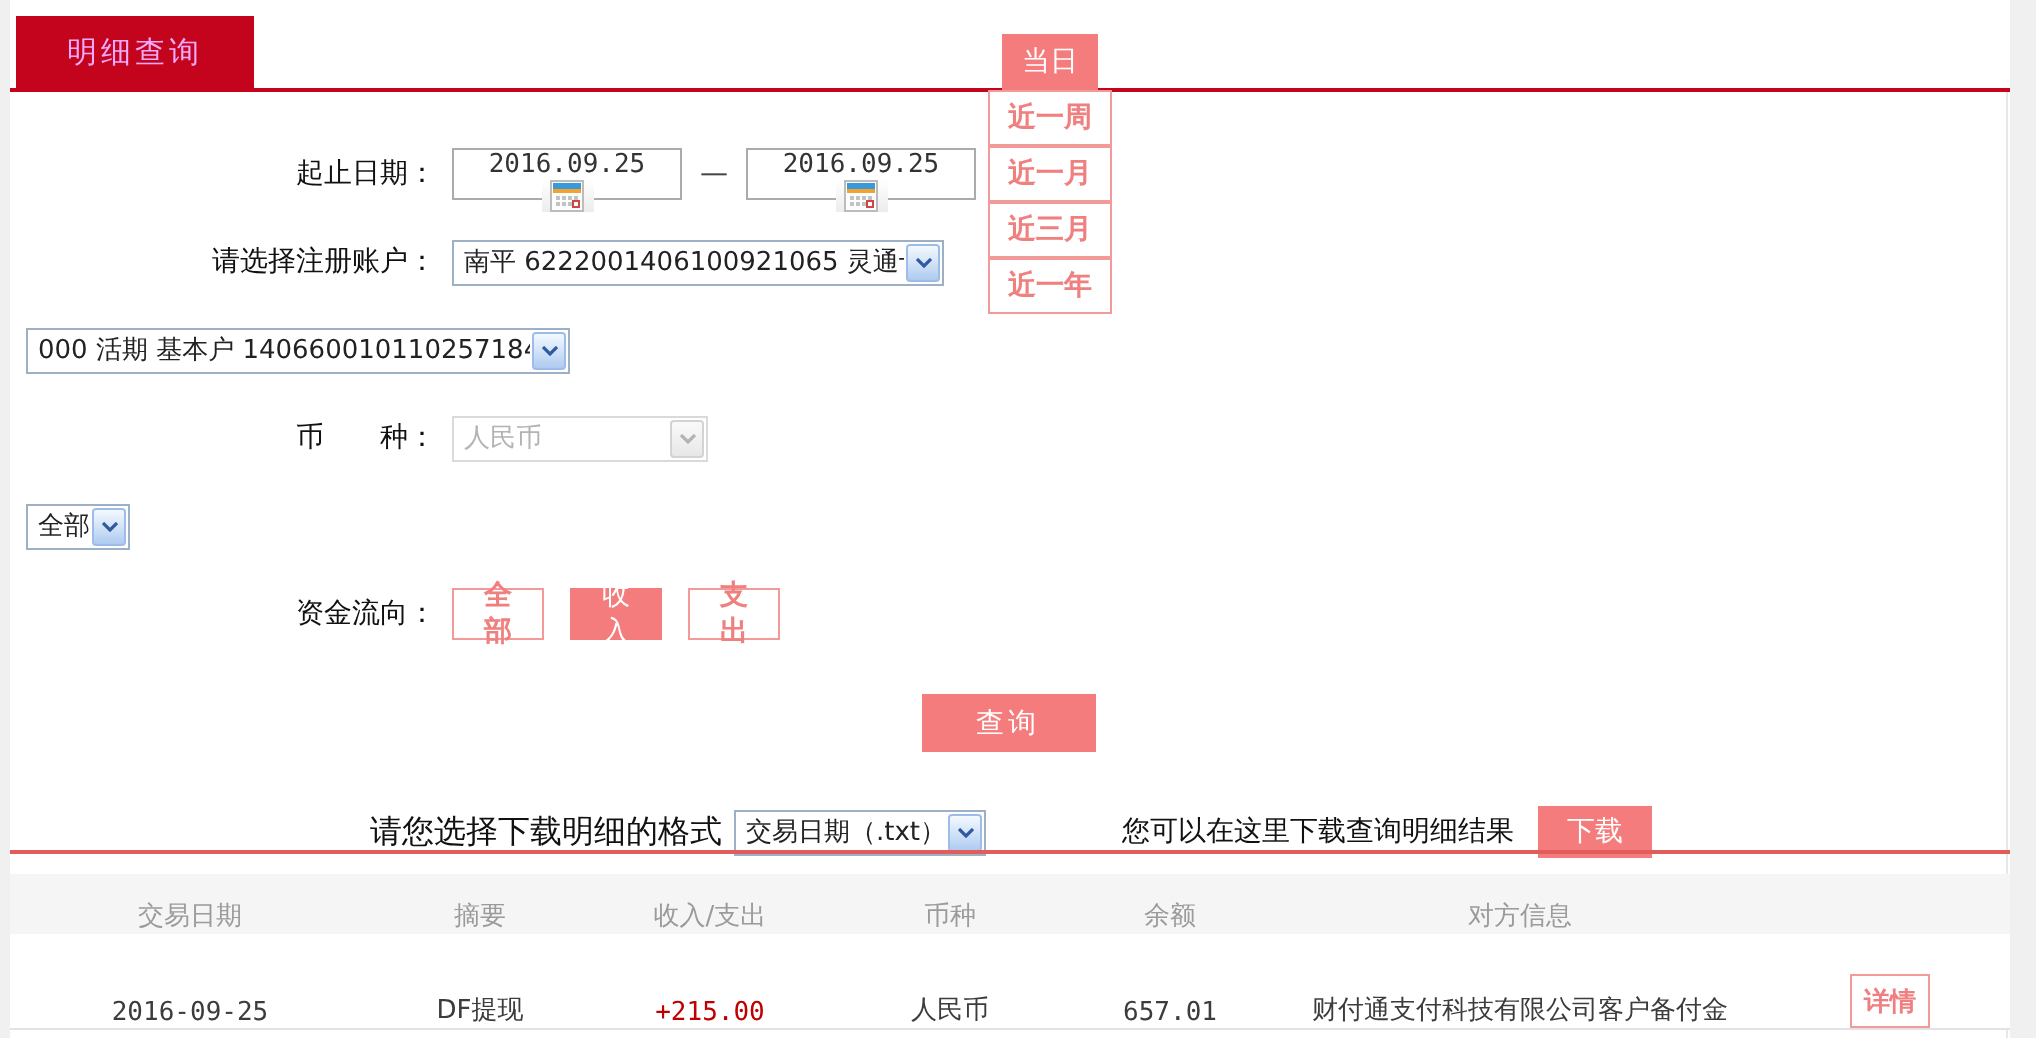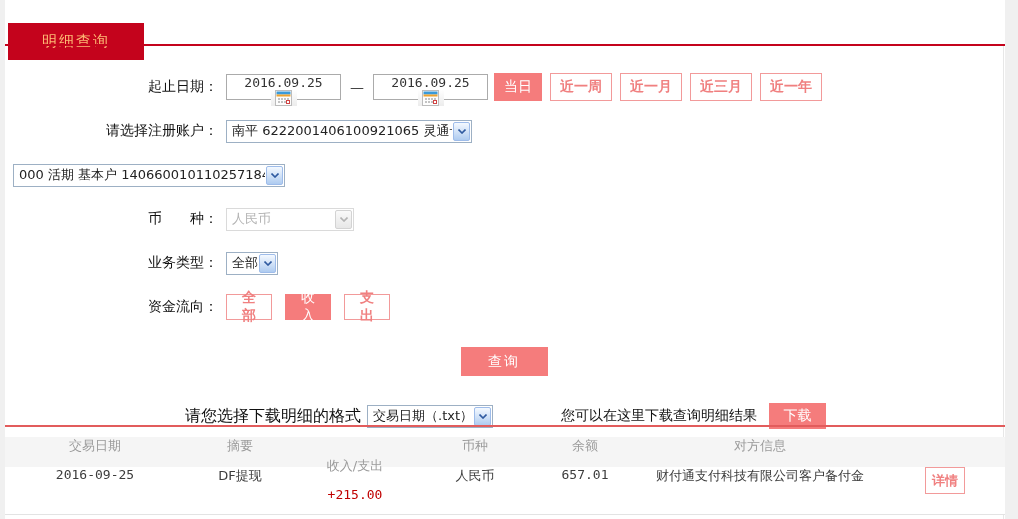--- a/index.html
+++ b/index.html
@@ -9,24 +9,24 @@
     font-family:"DejaVu Sans","Liberation Sans",sans-serif;
     font-size:14px; color:#222;
     overflow:hidden;
   }
   .panel {
     position:absolute; left:5px; top:0; width:1000px; height:519px;
     background:#fff;
   }
   
   .tab {
-    position:absolute; left:3px; top:8px; width:136px; height:37px;
-    background:var(--brand-red,#c4031c); color:#fdba74;
+    position:absolute; left:3px; top:8px; width:119px; height:37px;
+    background:var(--brand-red,#c4031c); color:#f0abfc;
     display:flex; align-items:center; justify-content:center;
-    font-size:15px; letter-spacing:2px; cursor:pointer;margin-top:15px;
+    font-size:15px; letter-spacing:2px; cursor:pointer;
   }
   .tab-underline {
     position:absolute; left:0; top:44px; width:1000px; height:2px;
     background:var(--brand-red,#c4031c);
   }
   
   .form-box {
     position:absolute; left:0; top:46px; width:999px; height:479px;
     border-right:1px solid #e7e7e7;
     padding-top:27px;
@@ -59,21 +59,21 @@
     display:inline-flex; align-items:center; justify-content:center;
     font-family:inherit;
   }
   .btn-outline {
     background:#fff; color:#f08080; border:1px solid #f29a9a;
     font-size:14px; height:28px; padding:0 9px; cursor:pointer;
     display:inline-flex; align-items:center; justify-content:center;
     font-family:inherit;
     font-weight:bold;
   }
-  .quick-group { display:flex; align-items:center; margin-left:6px; }
+  .quick-group { display:flex; align-items:center; margin-left:6px;flex-direction:column; }
   .quick-group > * { margin-right:8px; }
   .flow-group { display:flex; align-items:center; }
   .flow-group > * { margin-right:13px; width:46px; height:26px; }
   
   .xp-select {
     display:inline-flex; align-items:center; justify-content:space-between;
     height:23px; background:#fff; border:1px solid #9db0c4;
     font-size:13px; padding-left:5px; cursor:pointer; color:#222;
   }
   .xp-select .val { white-space:nowrap; overflow:hidden; padding-right:6px; }
@@ -100,21 +100,21 @@
   .download-row { display:flex; align-items:center; margin-top:27px; margin-left:180px; }
   .download-label { font-size:16px; color:#111; margin-right:6px; }
   .download-hint { font-size:14px; color:#111; margin-left:68px; margin-right:12px; }
   .btn-download { width:57px; height:26px; }
   
   .form-bottom-line {
     position:absolute; left:0; top:425px; width:1000px; height:2px;
     background:#e25c5c;
   }
   .rtable { position:absolute; left:0; top:437px; width:1000px; }
-  .trow { display:flex; align-items:flex-start; }
+  .trow { display:flex; align-items:flex-end; }
   .thead { background:#f5f5f5; color:#9b9b9b; height:30px; font-size:13px; }
   .tbody-row { background:#fff; height:48px; font-size:13px; color:#3c3c3c; border-bottom:1px solid #e3e3e3; }
   .cell { text-align:center; overflow:hidden; white-space:nowrap; }
   .c1 { flex:0 0 180px; }
   .c2 { flex:0 0 110px; }
   .c3 { flex:0 0 120px;margin-top:20px; }
   .c4 { flex:0 0 120px; }
   .c5 { flex:0 0 100px; }
   .c6 { flex:0 0 250px; }
   .c7 { flex:0 0 120px; }
@@ -219,21 +219,20 @@
         <span class="val">人民币</span>
         <span class="xp-arrow">
           <svg width="8" height="5" viewBox="0 0 8 5">
               <path d="M0.5 0.5 L4 4 L7.5 0.5" fill="none" stroke="currentColor" stroke-width="1.6"></path>
             </svg>
         </span>
       </div>
     </div>
 
     <div class="form-row">
-      <span class="form-label">业务类型：</span>
       <span class="gap8"></span>
       <div class="xp-select w-business">
         <span class="val">全部</span>
         <span class="xp-arrow">
           <svg width="8" height="5" viewBox="0 0 8 5">
               <path d="M0.5 0.5 L4 4 L7.5 0.5" fill="none" stroke="currentColor" stroke-width="1.6"></path>
             </svg>
         </span>
       </div>
     </div>

